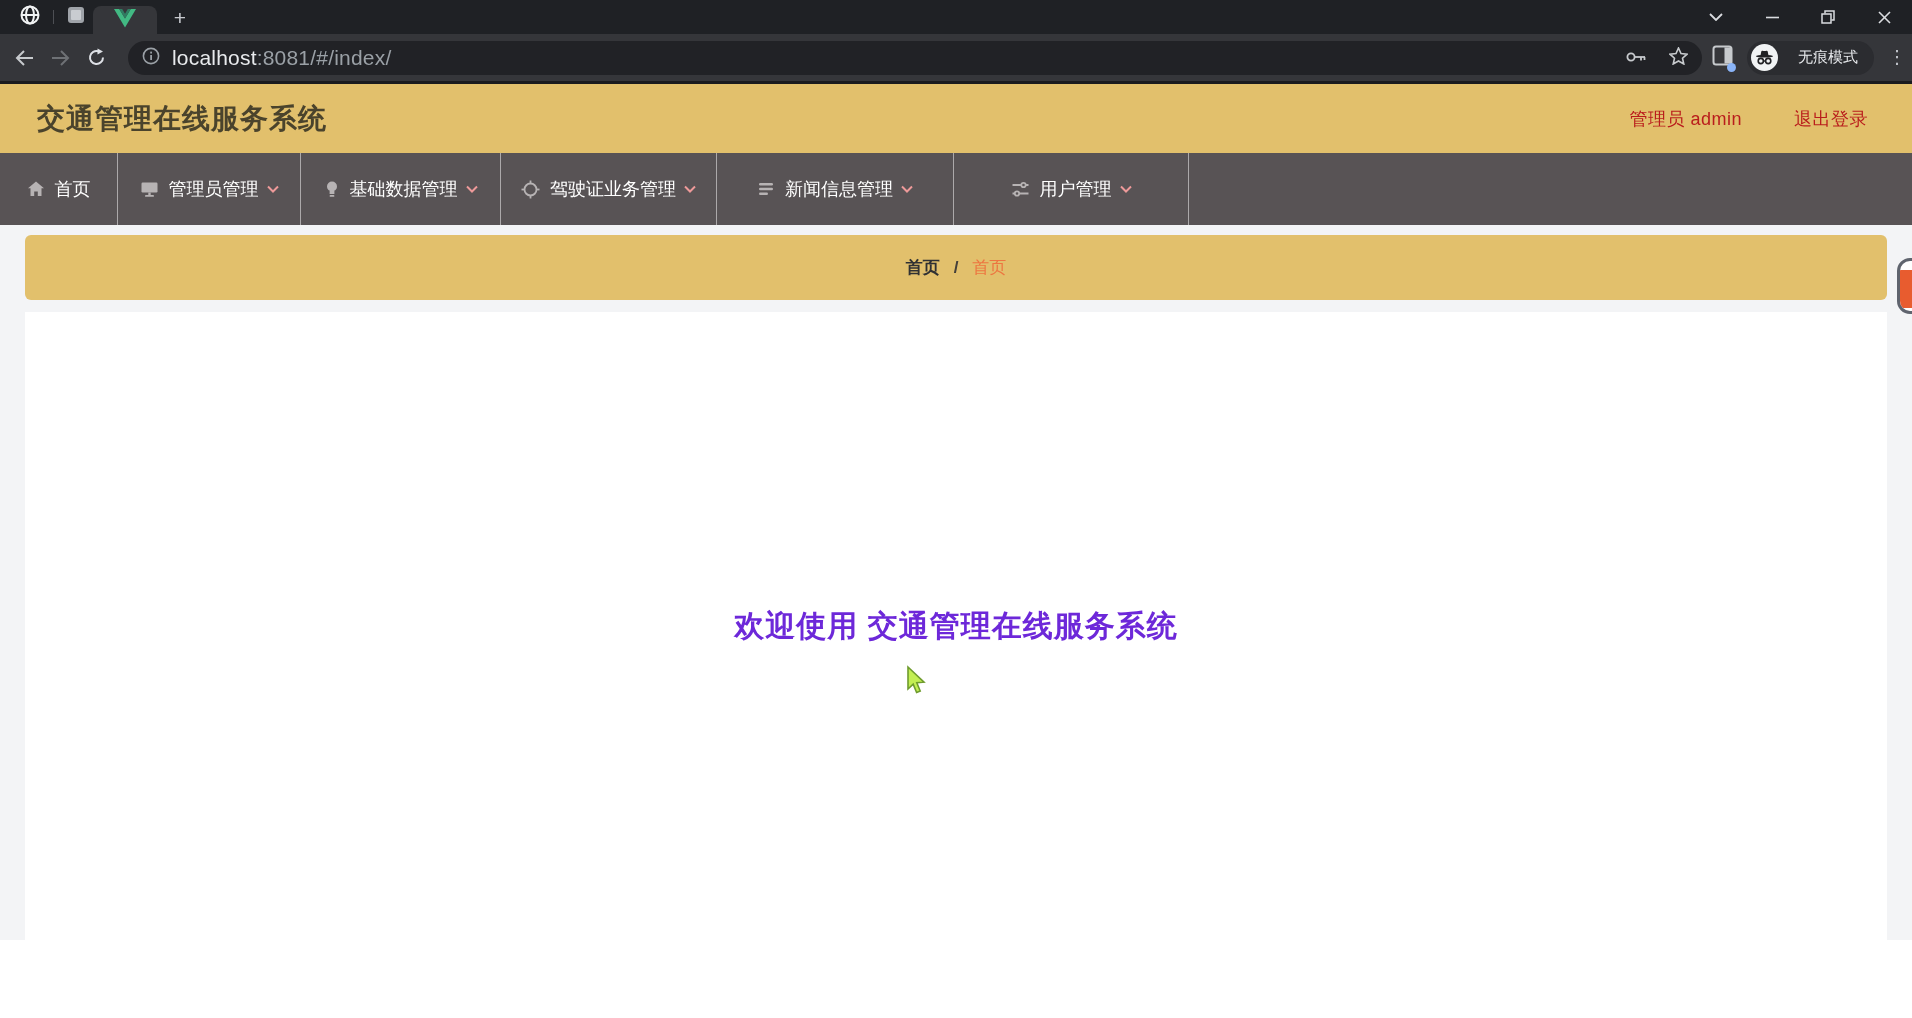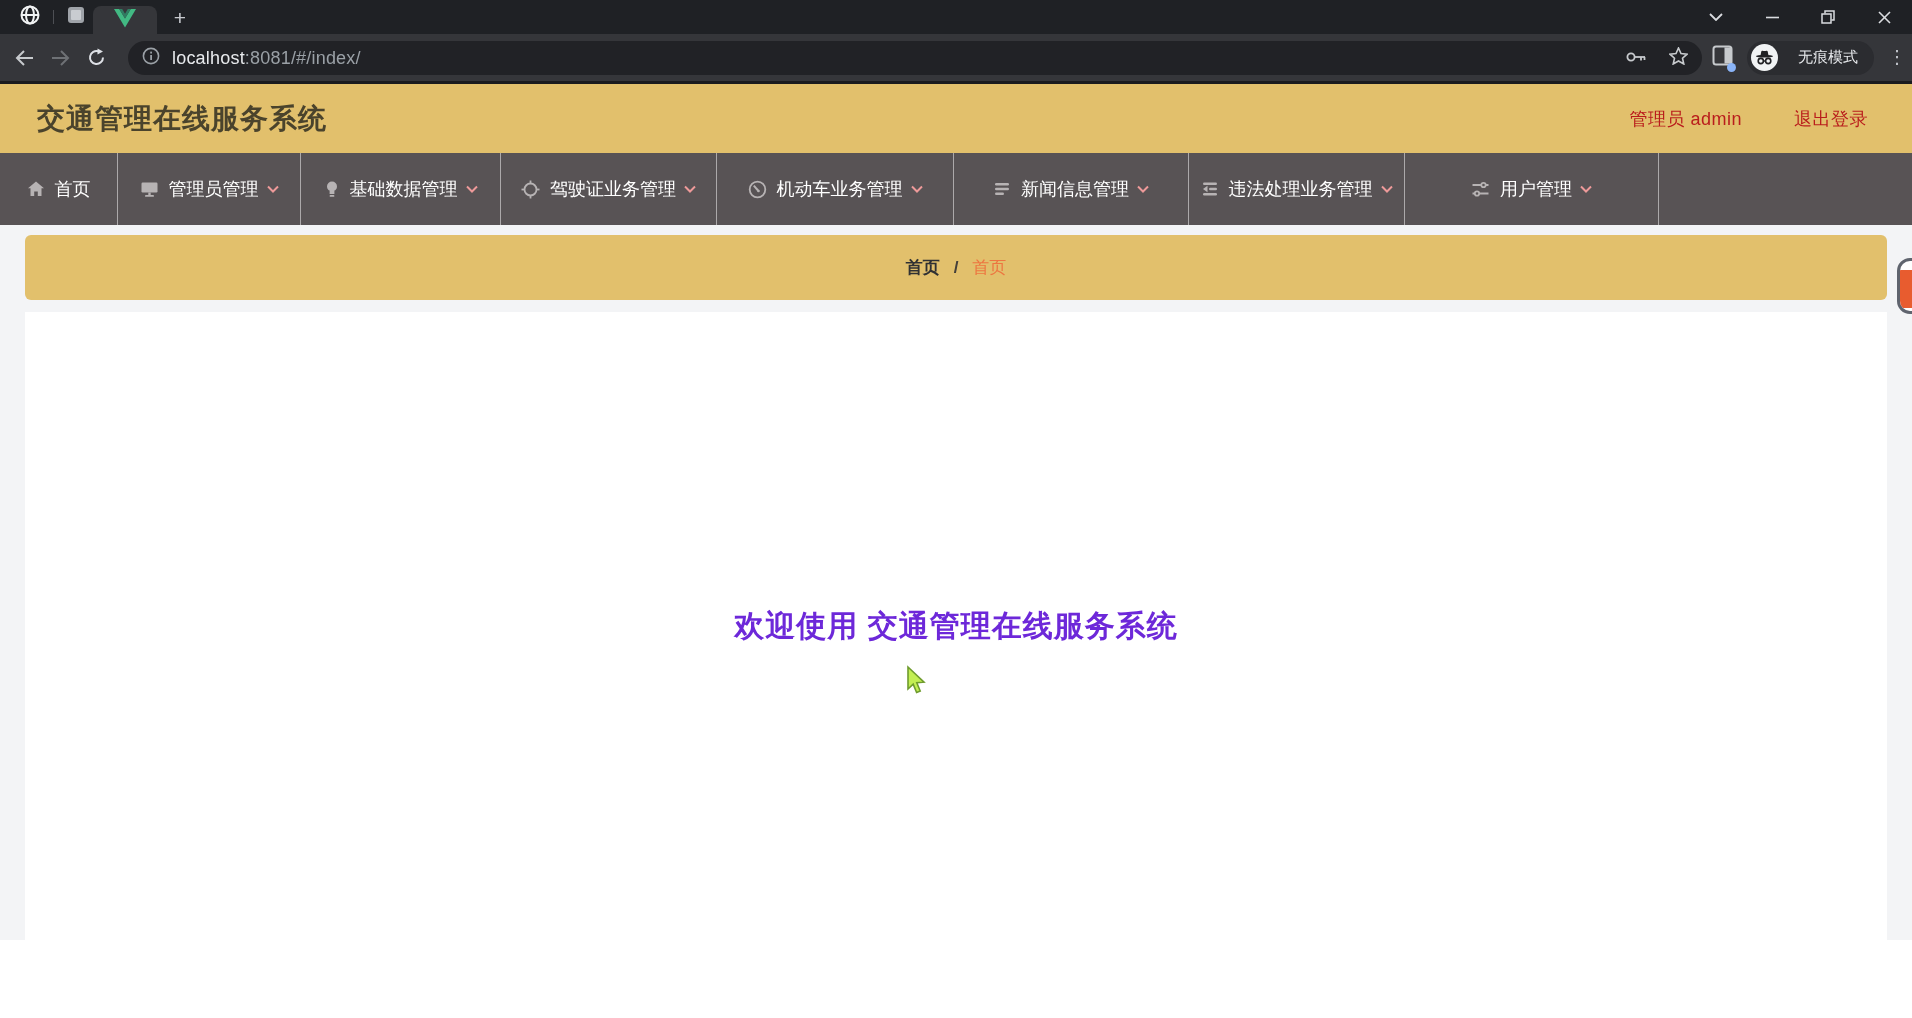--- a/index.html
+++ b/index.html
@@ -19,21 +19,21 @@
   .win-controls { position:absolute; right:0; top:0; height:34px; display:flex; align-items:center; }
   .win-btn { width:56px; height:34px; display:flex; align-items:center; justify-content:center; color:#dadce0; }
 
   .toolbar { position:relative; height:47px; background:#35363a; display:flex; align-items:center; }
   .toolbar-edge { height:3px; background:#1a1b1e; }
   .nav-btn { width:36px; height:36px; display:flex; align-items:center; justify-content:center; }
   .nav-btn.back { margin-left:6px; }
   .omnibox { position:absolute; left:128px; top:7px; width:1574px; height:34px; background:#212226;
     border-radius:17px; display:flex; align-items:center; color:#9aa0a6; }
   .omni-info { margin:0 12px 0 14px; }
-  .omni-text { font-size:18px; letter-spacing:.2px; }
+  .omni-text { font-size:21px; letter-spacing:.2px; }
   .omni-text .host { color:#e8eaed; }
   .omni-right { position:absolute; right:14px; top:0; height:34px; display:flex; align-items:center; gap:22px; }
   .chrome-right { position:absolute; right:8px; top:3px; height:41px; display:flex; align-items:center; gap:14px; }
   .incog-badge { height:34px; background:#2b2c30; border-radius:17px; display:flex; align-items:center;
     padding:0 16px 0 4px; gap:20px; }
   .incog-circle { width:27px; height:27px; border-radius:50%; background:#f1f3f4; display:flex; align-items:center; justify-content:center; }
   .incog-label { color:#e8eaed; font-size:15px; }
   .dots { color:#c7cacf; font-size:18px; letter-spacing:0; line-height:5px; text-align:center; width:16px; }
 
   
@@ -268,68 +268,37 @@
           </svg>
       </span>
       <span>驾驶证业务管理</span>
       <span class="nav-chevron">
         <svg width="12" height="8" viewBox="0 0 12 8">
             <polyline points="1,1.5 6,6.5 11,1.5" fill="none" stroke="#ee9a9a" stroke-width="2"></polyline>
           </svg>
       </span>
     </div>
 
-    <div class="nav-item">
-      <span class="nav-ico">
-        <svg width="19" height="19" viewBox="0 0 19 19">
-            <circle cx="9.5" cy="9.5" r="7.8" fill="none" stroke="#b7b3b4" stroke-width="1.8"></circle>
-            <line x1="10.5" y1="11" x2="5.8" y2="5.6" stroke="#b7b3b4" stroke-width="2"></line>
-            <circle cx="10.5" cy="11" r="1.3" fill="#b7b3b4"></circle>
-          </svg>
-      </span>
-      <span>机动车业务管理</span>
-      <span class="nav-chevron">
-        <svg width="12" height="8" viewBox="0 0 12 8">
-            <polyline points="1,1.5 6,6.5 11,1.5" fill="none" stroke="#ee9a9a" stroke-width="2"></polyline>
-          </svg>
-      </span>
-    </div>
 
     <div class="nav-item">
       <span class="nav-ico">
         <svg width="18" height="16" viewBox="0 0 18 16">
             <rect x="2" y="2" width="14" height="2.4" rx="1.2" fill="#b7b3b4"></rect>
             <rect x="2" y="6.8" width="14" height="2.4" rx="1.2" fill="#b7b3b4"></rect>
             <rect x="2" y="11.6" width="9" height="2.4" rx="1.2" fill="#b7b3b4"></rect>
           </svg>
       </span>
       <span>新闻信息管理</span>
       <span class="nav-chevron">
         <svg width="12" height="8" viewBox="0 0 12 8">
             <polyline points="1,1.5 6,6.5 11,1.5" fill="none" stroke="#ee9a9a" stroke-width="2"></polyline>
           </svg>
       </span>
     </div>
 
-    <div class="nav-item">
-      <span class="nav-ico">
-        <svg width="18" height="16" viewBox="0 0 18 16">
-            <rect x="2" y="1.5" width="14" height="2.4" rx="1.2" fill="#b7b3b4"></rect>
-            <rect x="8" y="6.8" width="8" height="2.4" rx="1.2" fill="#b7b3b4"></rect>
-            <polygon points="2,8 6.5,4.8 6.5,11.2" fill="#b7b3b4"></polygon>
-            <rect x="2" y="12.1" width="14" height="2.4" rx="1.2" fill="#b7b3b4"></rect>
-          </svg>
-      </span>
-      <span>违法处理业务管理</span>
-      <span class="nav-chevron">
-        <svg width="12" height="8" viewBox="0 0 12 8">
-            <polyline points="1,1.5 6,6.5 11,1.5" fill="none" stroke="#ee9a9a" stroke-width="2"></polyline>
-          </svg>
-      </span>
-    </div>
 
     <div class="nav-item">
       <span class="nav-ico">
         <svg width="19" height="17" viewBox="0 0 19 17">
             <line x1="1.5" y1="4" x2="17.5" y2="4" stroke="#b7b3b4" stroke-width="2"></line>
             <circle cx="12.5" cy="4" r="2.2" fill="#585355" stroke="#b7b3b4" stroke-width="1.8"></circle>
             <line x1="1.5" y1="12.5" x2="17.5" y2="12.5" stroke="#b7b3b4" stroke-width="2"></line>
             <circle cx="6" cy="12.5" r="2.2" fill="#585355" stroke="#b7b3b4" stroke-width="1.8"></circle>
           </svg>
       </span>

